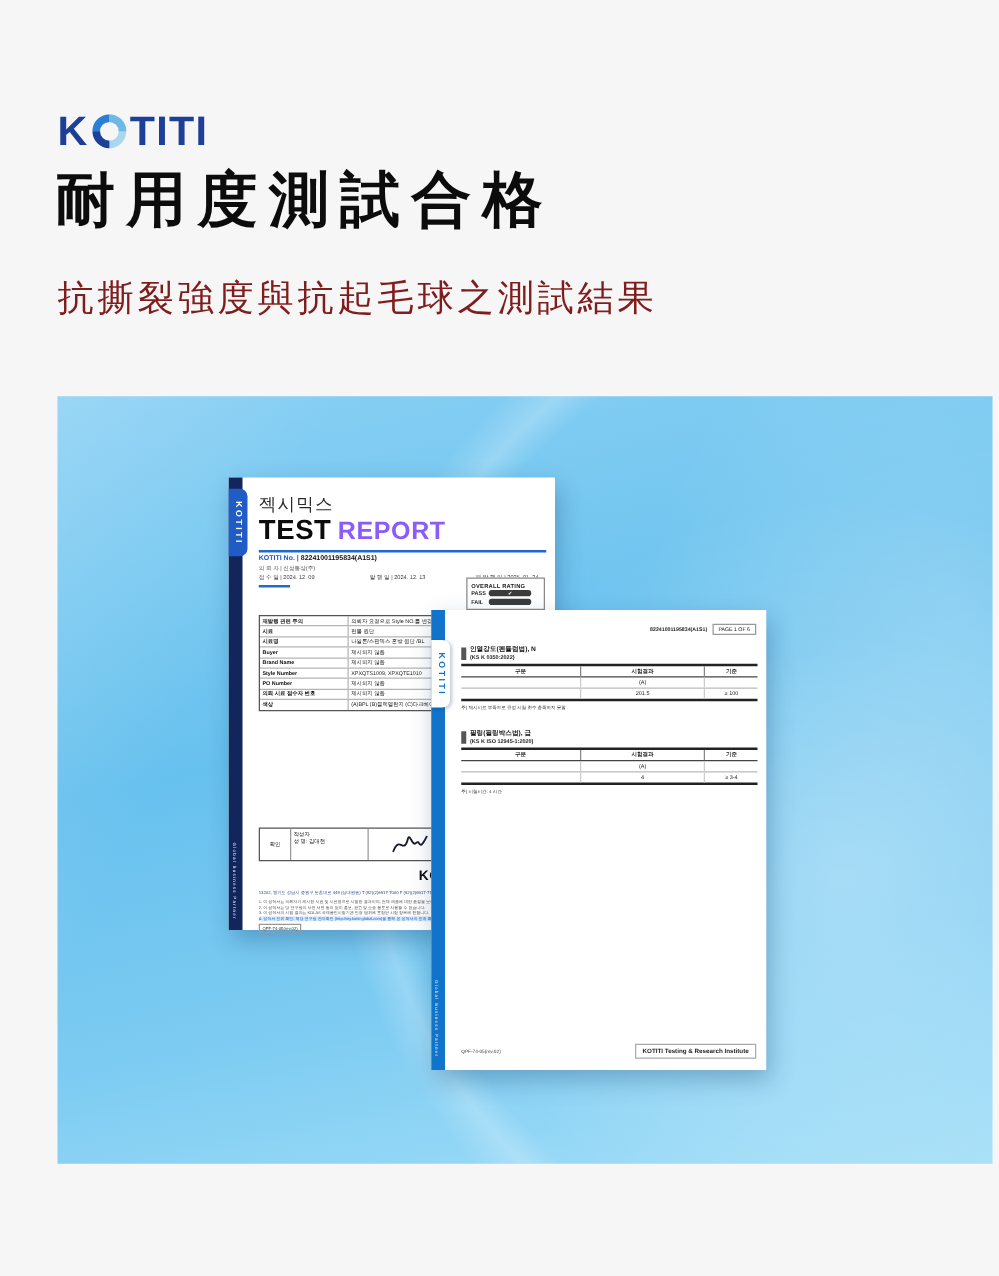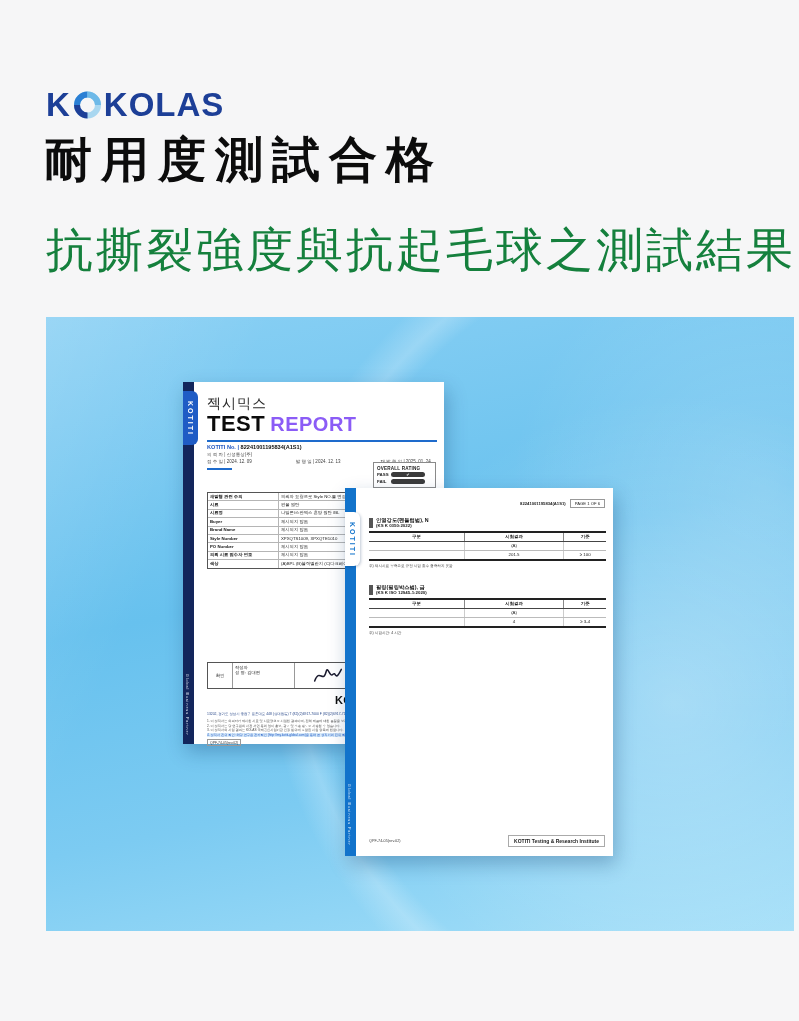--- a/index.html
+++ b/index.html
@@ -9,21 +9,21 @@
     background:#f6f6f7;
     font-family:"Liberation Sans","DejaVu Sans",sans-serif;
     color:#111;
   }
   
   .logo-row { position:absolute; left:46px; top:88px; display:flex; align-items:flex-start; }
   .logo-text { display:flex; align-items:center; font-weight:900; font-size:33px; letter-spacing:1px; color:#1d3f97; line-height:1; }
   .logo-o { margin:0 1px; display:block; }
   .tagline { margin-left:7px; margin-top:2px; font-size:13px; line-height:1.2; color:#5f5f5f; }
   .headline { position:absolute; left:44px; top:128px; font-size:48px; font-weight:900; letter-spacing:9px; color:#0c0c0c; }
-  .subheadline { position:absolute; left:46px; top:219px; font-size:47px; font-weight:500; letter-spacing:3px; color:#15803d; }
+  .subheadline { position:absolute; left:46px; top:219px; font-size:29px; font-weight:500; letter-spacing:3px; color:#7f1d1d; }
 
   
   .panel {
     position:absolute; left:46px; top:317px; width:748px; height:614px;
     background:
       radial-gradient(circle at 88% 52%, rgba(255,255,255,0) 53%, rgba(255,255,255,0.22) 56%, rgba(255,255,255,0) 60%),
       radial-gradient(circle at 84% 63%, rgba(255,255,255,0.33), rgba(255,255,255,0) 42%),
       radial-gradient(circle at 96% 28%, rgba(255,255,255,0.2), rgba(255,255,255,0) 30%),
       linear-gradient(115deg, rgba(255,255,255,0.14) 0%, rgba(255,255,255,0) 22%),
       linear-gradient(168deg, #8ad0f4 0%, #67c1ee 42%, #7ccbf2 70%, #a4dff8 100%);
@@ -111,21 +111,21 @@
 
 <div class="logo-row">
   <div class="logo-text">
     <span>K</span>
     <svg class="logo-o" width="31" height="31" viewBox="0 0 31 31" aria-hidden="true">
       <circle cx="15.5" cy="16" r="10.5" fill="none" stroke="#a9d7f0" stroke-width="6"></circle>
       <path d="M15.5 5.5 A10.5 10.5 0 0 0 5 16" stroke="#2a7fd4" stroke-width="6" fill="none"></path>
       <path d="M26 16 A10.5 10.5 0 0 0 15.5 5.5" stroke="#6db9e8" stroke-width="6" fill="none"></path>
       <path d="M5 16 A10.5 10.5 0 0 0 15.5 26.5" stroke="#1d3f97" stroke-width="6" fill="none"></path>
     </svg>
-    <span>KOLAS</span>
+    <span>TITI</span>
   </div>
 </div>
 
 <div class="headline">耐用度測試合格</div>
 <div class="subheadline">抗撕裂強度與抗起毛球之測試結果</div>
 
 <div class="panel">
 
   <div class="doc doc1">
     <div class="vstrip strip1">

